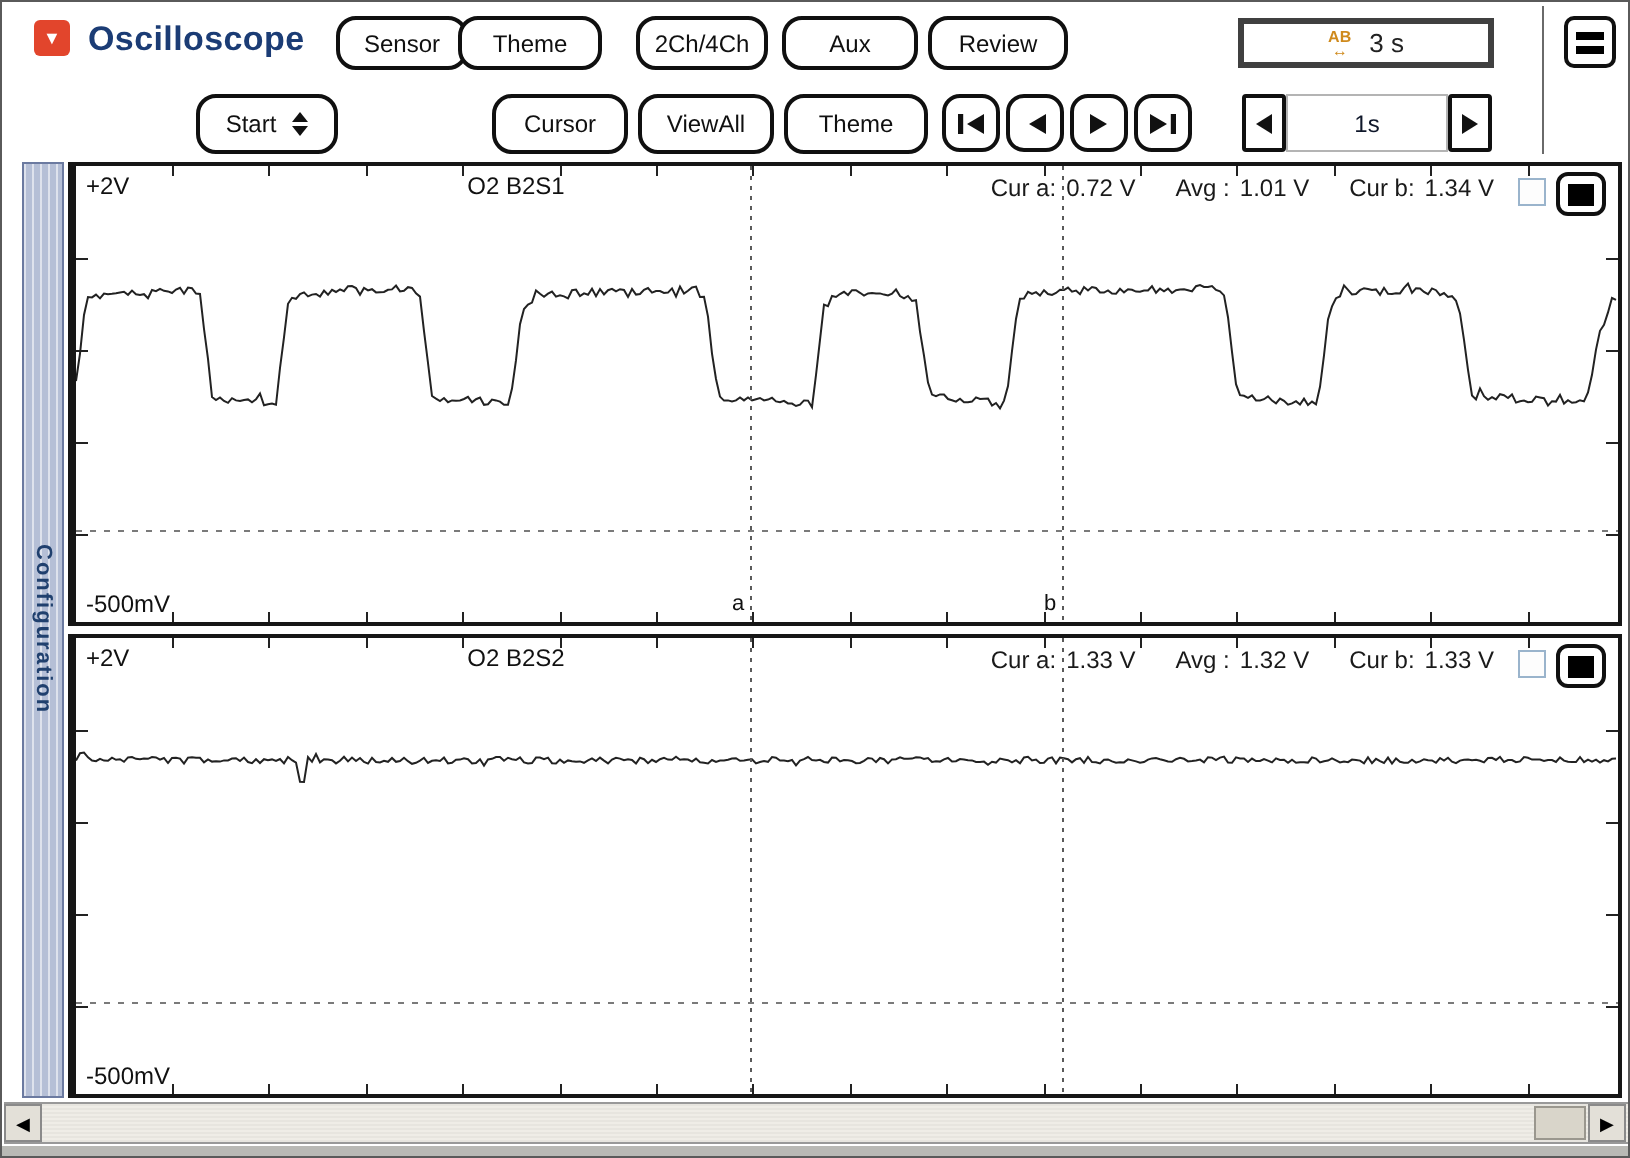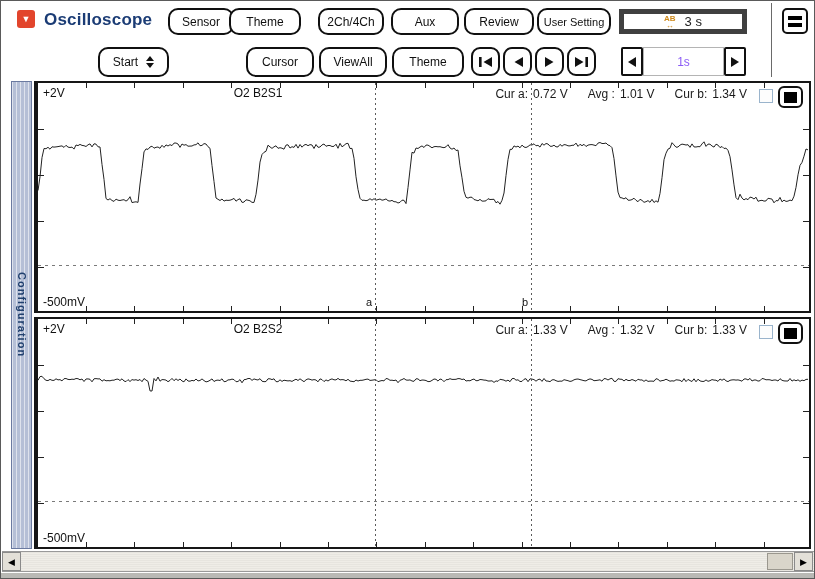--- a/index.html
+++ b/index.html
@@ -14,38 +14,38 @@
     position:absolute; height:27px; top:7px;
     background:#fff; border:2px solid #101010; border-radius:10px;
     font: 12px "Liberation Sans", sans-serif; color:#101010;
     display:flex; align-items:center; justify-content:center; gap:5px;
     cursor:pointer; padding:0 4px;
   }
   .tb-btn.row2 { top:46px; height:30px; }
   .app-title { position:absolute; left:43px; top:9px; font-size:17px; font-weight:bold; color:#1b3c75; letter-spacing:0.2px; }
   .red-icon { position:absolute; left:16px; top:9px; width:18px; height:18px; background:#e2452c; border-radius:3px;
     display:flex; align-items:center; justify-content:center; color:#fff; font-size:9px; }
-  .time-display { position:absolute; left:618px; top:8px; width:128px; height:25px; border:5px solid #404040;
+  .time-display { position:absolute; left:618px; top:8px; width:128px; height:25px; border:3px solid #404040;
     display:flex; align-items:center; justify-content:center; gap:9px; background:#fff; }
   .ab-icon { display:flex; flex-direction:column; align-items:center; line-height:7px; color:#cf8a1c; font-weight:bold; }
   .ab-icon .t { font-size:8px; } .ab-icon .b { font-size:8px; }
   .time-display .val { font-size:13px; color:#222; }
   .menu-btn { position:absolute; left:781px; top:7px; width:26px; height:26px; border:2px solid #101010; border-radius:5px;
     display:flex; flex-direction:column; align-items:center; justify-content:center; gap:3px; background:#fff; cursor:pointer; }
   .menu-btn .bar { width:14px; height:4px; background:#000; }
   .toolbar-divider { position:absolute; left:770px; top:2px; width:1px; height:74px; background:#6a6a6a; }
   .spinner { display:flex; flex-direction:column; align-items:center; gap:2px; margin-left:3px; }
   .tri-up   { width:0; height:0; border-left:4px solid transparent; border-right:4px solid transparent; border-bottom:5px solid #111; }
   .tri-down { width:0; height:0; border-left:4px solid transparent; border-right:4px solid transparent; border-top:5px solid #111; }
   .pb-btn { position:absolute; top:46px; width:29px; height:29px; border:2px solid #101010; border-radius:9px;
     background:#fff; display:flex; align-items:center; justify-content:center; cursor:pointer; }
   .sq-btn { position:absolute; top:46px; width:22px; height:29px; border:2px solid #101010; background:#fff;
     display:flex; align-items:center; justify-content:center; font-size:12px; color:#000; cursor:pointer; border-radius:2px; }
   .tbase-field { position:absolute; left:642px; top:46px; width:81px; height:29px; border:1px solid #b4b4b4;
-    display:flex; align-items:center; justify-content:center; font-size:12px; color:#8b5cf6; background:#fff; }
+    display:flex; align-items:center; justify-content:center; font-size:12px; color:#0f172a; background:#fff; }
   
   .config-handle {
     position:absolute; left:10px; top:80px; width:21px; height:468px;
     background:#b5bfd6; border:1px solid #6b7aa0; cursor:pointer;
     background-image: repeating-linear-gradient(90deg, rgba(255,255,255,0.55) 0 1px, rgba(0,0,0,0) 1px 4px);
     display:flex; align-items:center; justify-content:center;
   }
   .config-handle span {
     writing-mode: vertical-rl; font-size:11px; font-weight:bold; color:#20406e; letter-spacing:1px;
   }
@@ -95,23 +95,20 @@
       <span>Theme</span>
     </button>
   <button class="tb-btn" style="left:317px;width:66px;">
       <span>2Ch/4Ch</span>
     </button>
   <button class="tb-btn" style="left:390px;width:68px;">
       <span>Aux</span>
     </button>
   <button class="tb-btn" style="left:463px;width:70px;">
       <span>Review</span>
-    </button>
-  <button class="tb-btn" style="left:536px;width:74px;font-size:11px;">
-      <span>User Setting</span>
     </button>
 
   <div class="time-display">
     <span class="ab-icon">
       <span class="t">AB</span>
       <span class="b">↔</span>
     </span>
     <span class="val">3 s</span>
   </div>
 

